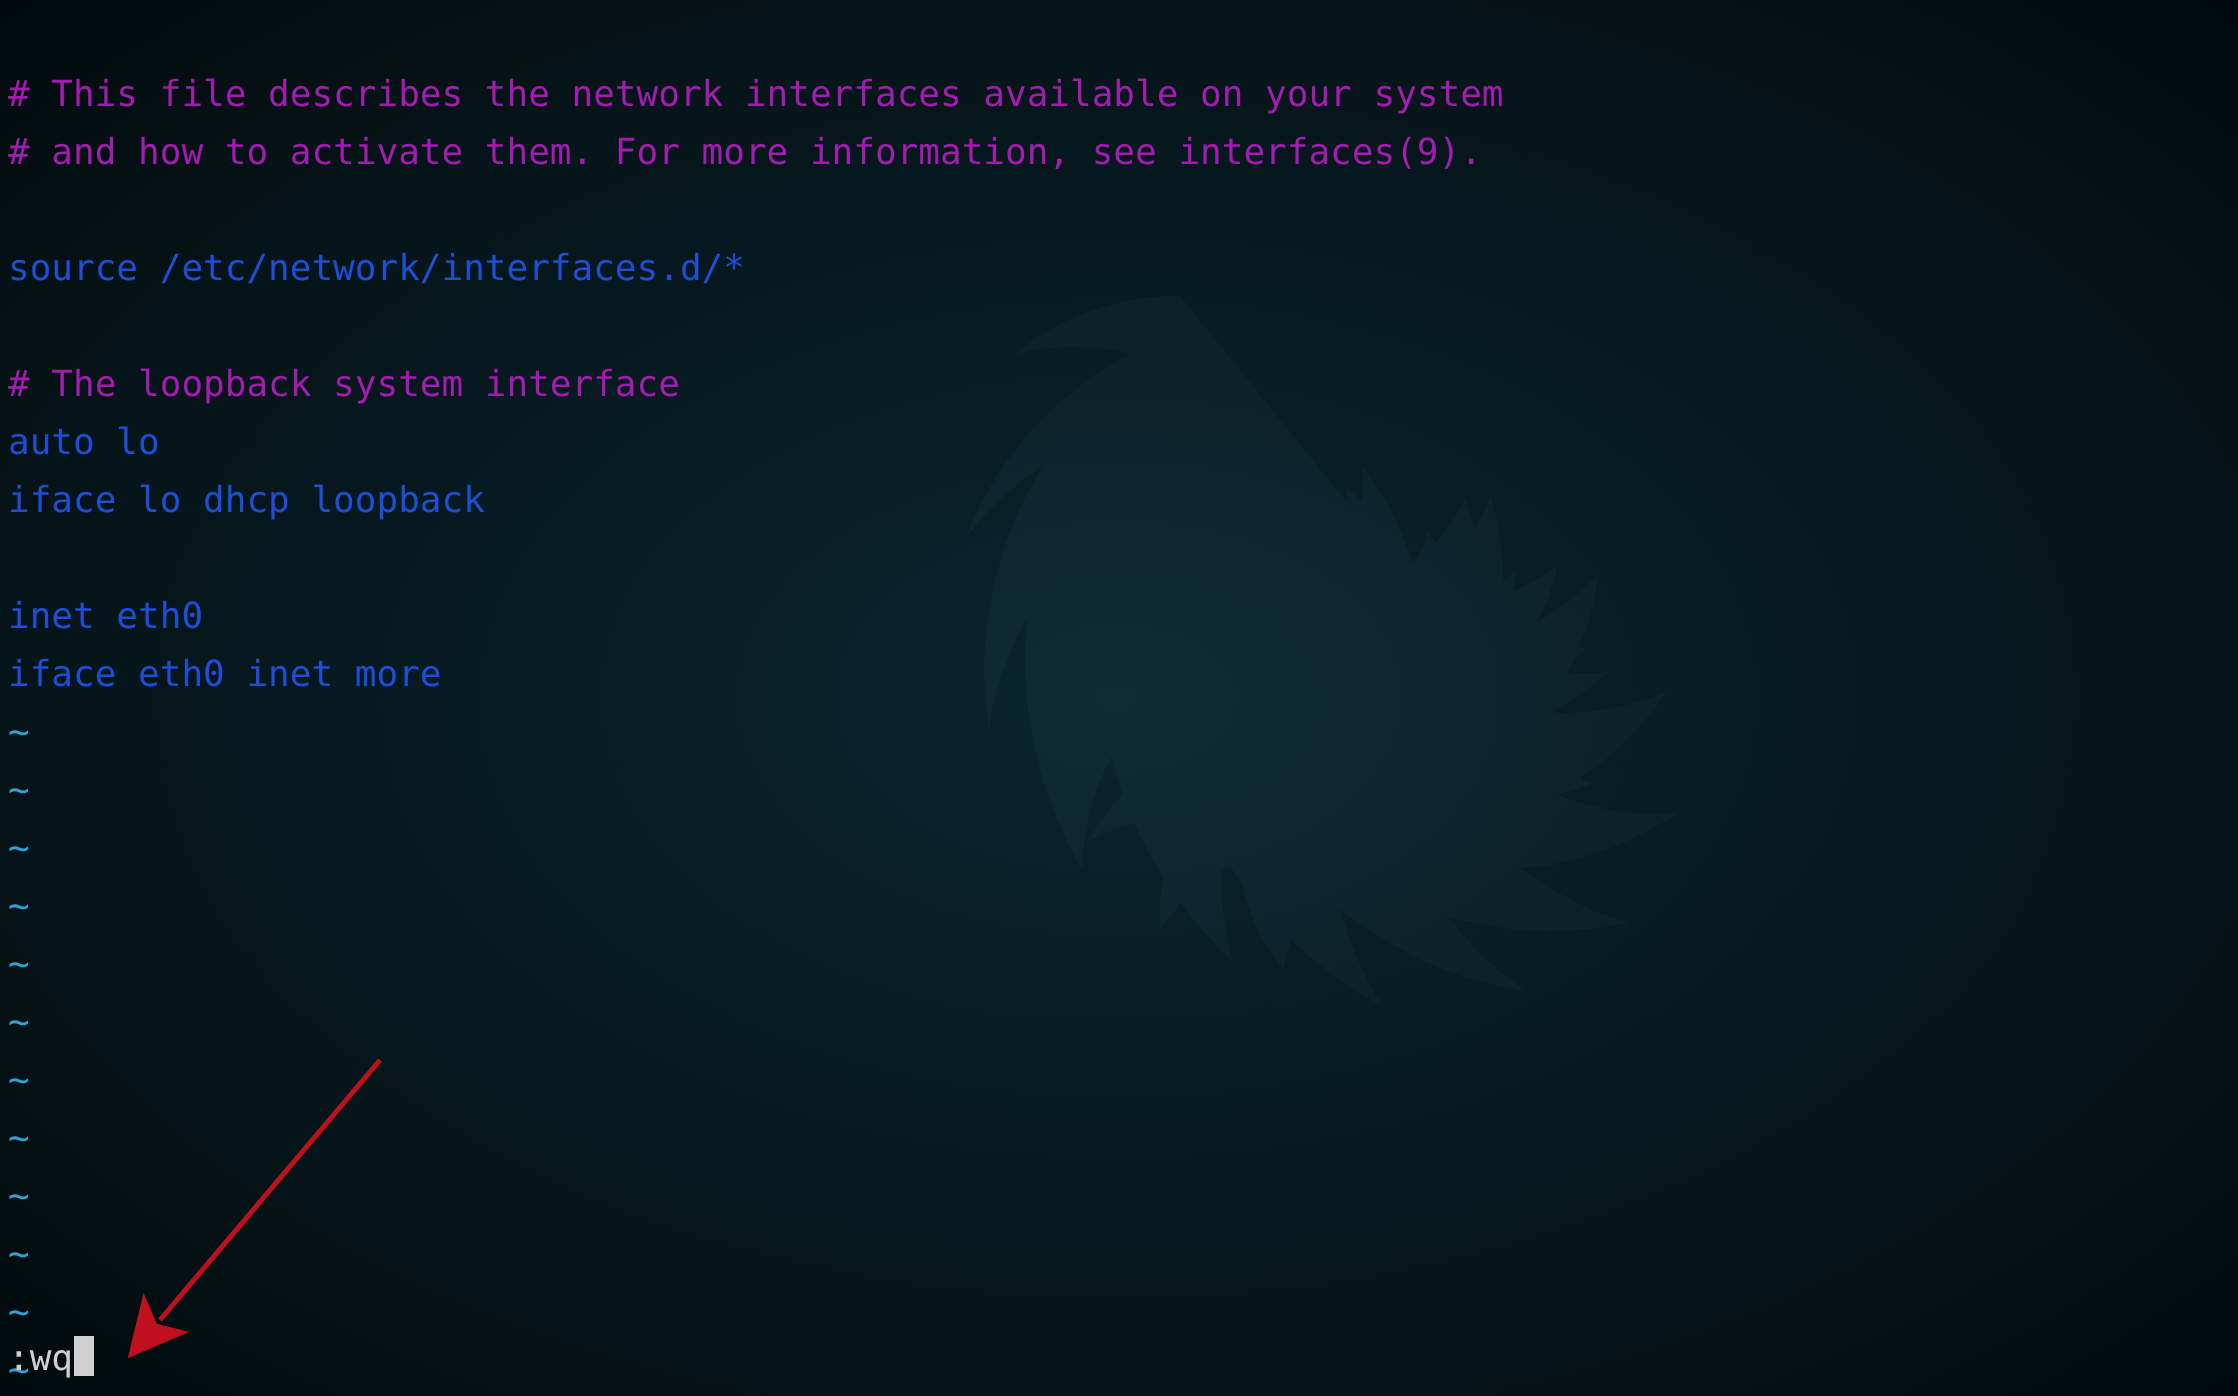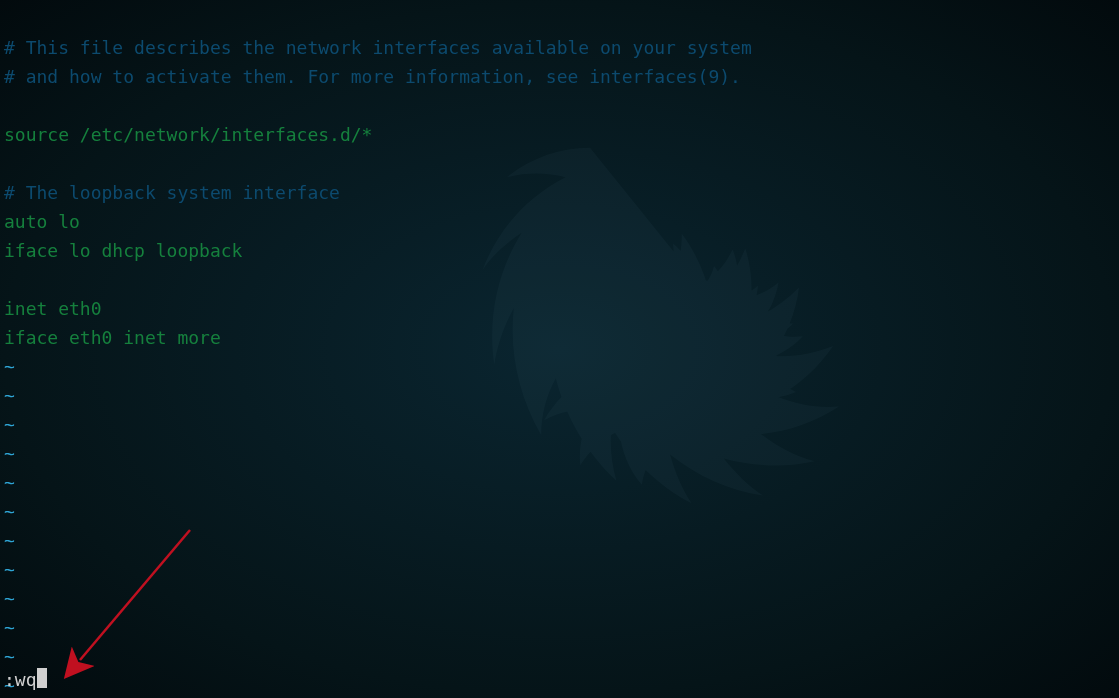--- a/index.html
+++ b/index.html
@@ -30,24 +30,24 @@
     }
     .editor {
       position: absolute;
       top: 4px;
       left: 4px;
       right: 4px;
       bottom: 4px;
       white-space: pre;
     }
     .comment {
-      color: #0c4a6e;
+      color: #a21caf;
     }
     .normal {
-      color: #15803d;
+      color: #1d4ed8;
       margin-top: 36px;
     }
     .tilde {
       color: #2fa5d5;
     }
     .command-line {
       position: absolute;
       bottom: 4px;
       left: 4px;
       color: #d0d0d0;

